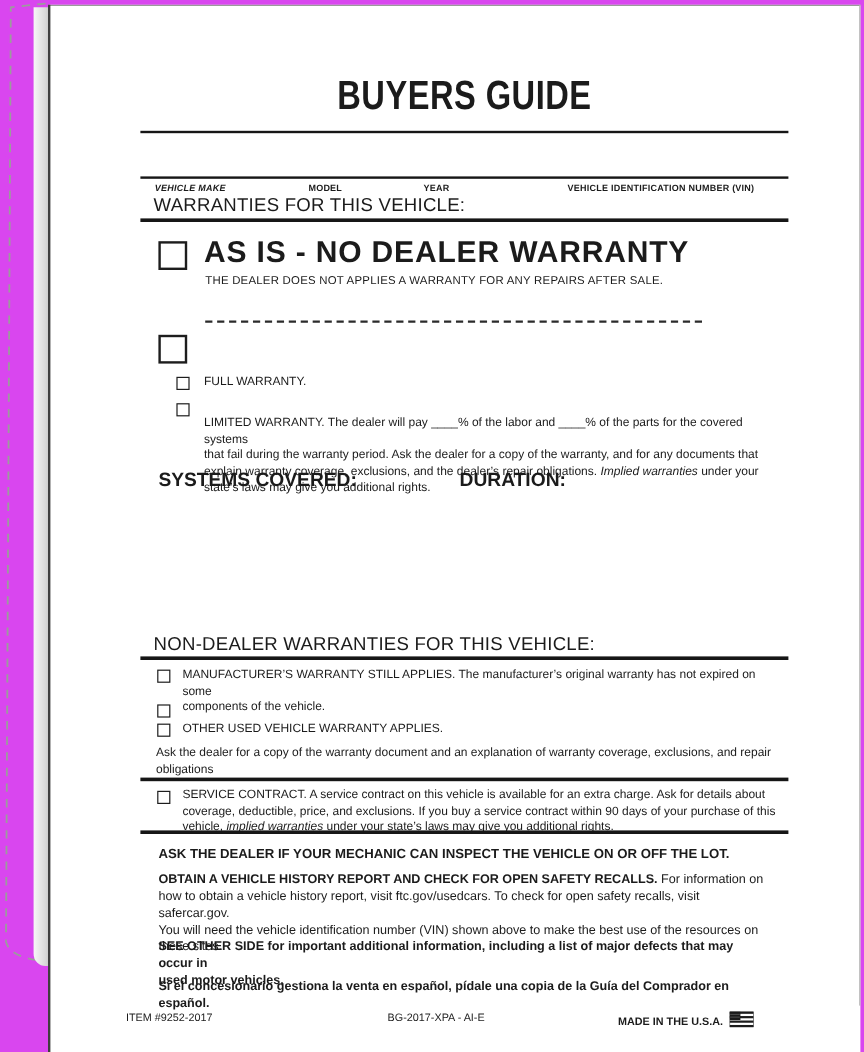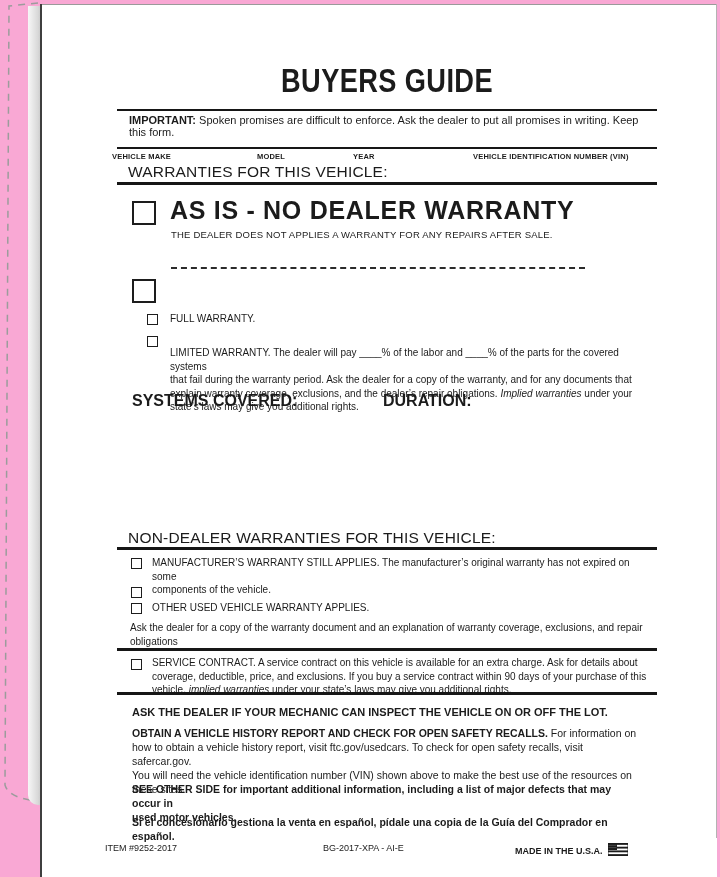--- a/index.html
+++ b/index.html
@@ -1,19 +1,19 @@
 <!DOCTYPE html>
 <html><head>
 <meta charset="utf-8">
 <style>
   * { margin:0; padding:0; box-sizing:border-box; }
   html,body { background:#ffffff; }
   .stage {
     position:relative; width:720px; height:877px; overflow:hidden;
-    background:#f9a8d4; color:#1b1b1b;
+    background:#d946ef; color:#1b1b1b;
     font-family:"Liberation Sans","DejaVu Sans",sans-serif;
   }
   .abs { position:absolute; }
   .b { font-weight:bold; }
   .i { font-style:italic; }
   .pre { white-space:pre-line; }
   .paper { position:absolute; left:41px; top:4px; width:676px; height:873px; background:#ffffff; }
   .edge-left  { position:absolute; left:40px; top:4px; width:2px; height:873px; background:#3f3f3f; }
   .edge-top   { position:absolute; left:40px; top:4px; width:677px; height:1px; background:#9a9a9a; }
   .edge-right { position:absolute; left:716px; top:4px; width:1px; height:834px; background:#b3b3b3; }
@@ -62,25 +62,24 @@
   <div class="shadow-strip"></div>
   <div class="paper"></div>
   <div class="edge-top"></div>
   <div class="edge-left"></div>
   <div class="edge-right"></div>
 
   <div class="title">BUYERS GUIDE</div>
 
   <div class="rule thin" style="top:109px;"></div>
 
-  <div class="important-row"><span class="b">IMPORTANT:</span><span> Spoken promises are difficult to enforce. Ask the dealer to put all promises in writing. Keep this form.</span></div>
 
   <div class="rule thin" style="top:147px;height:1.5px;"></div>
 
-  <div class="veh-label" style="left:112px;">VEHICLE MAKE</div>
+  <div class="veh-label" style="left:129px;font-style:italic;">VEHICLE MAKE</div>
   <div class="veh-label" style="left:257px;">MODEL</div>
   <div class="veh-label" style="left:353px;">YEAR</div>
   <div class="veh-label" style="left:473px;">VEHICLE IDENTIFICATION NUMBER (VIN)</div>
 
   <div class="section-heading" style="top:163px;">WARRANTIES FOR THIS VEHICLE:</div>
   <div class="rule thick" style="top:182px;"></div>
 
   <div class="chk-big" style="left:132px;top:201px;"></div>
   <div class="headline" style="left:170px;top:196px;">AS IS - NO DEALER WARRANTY</div>
   <div class="sub9" style="left:171px;top:229px;">THE DEALER DOES NOT APPLIES A WARRANTY FOR ANY REPAIRS AFTER SALE.</div>

